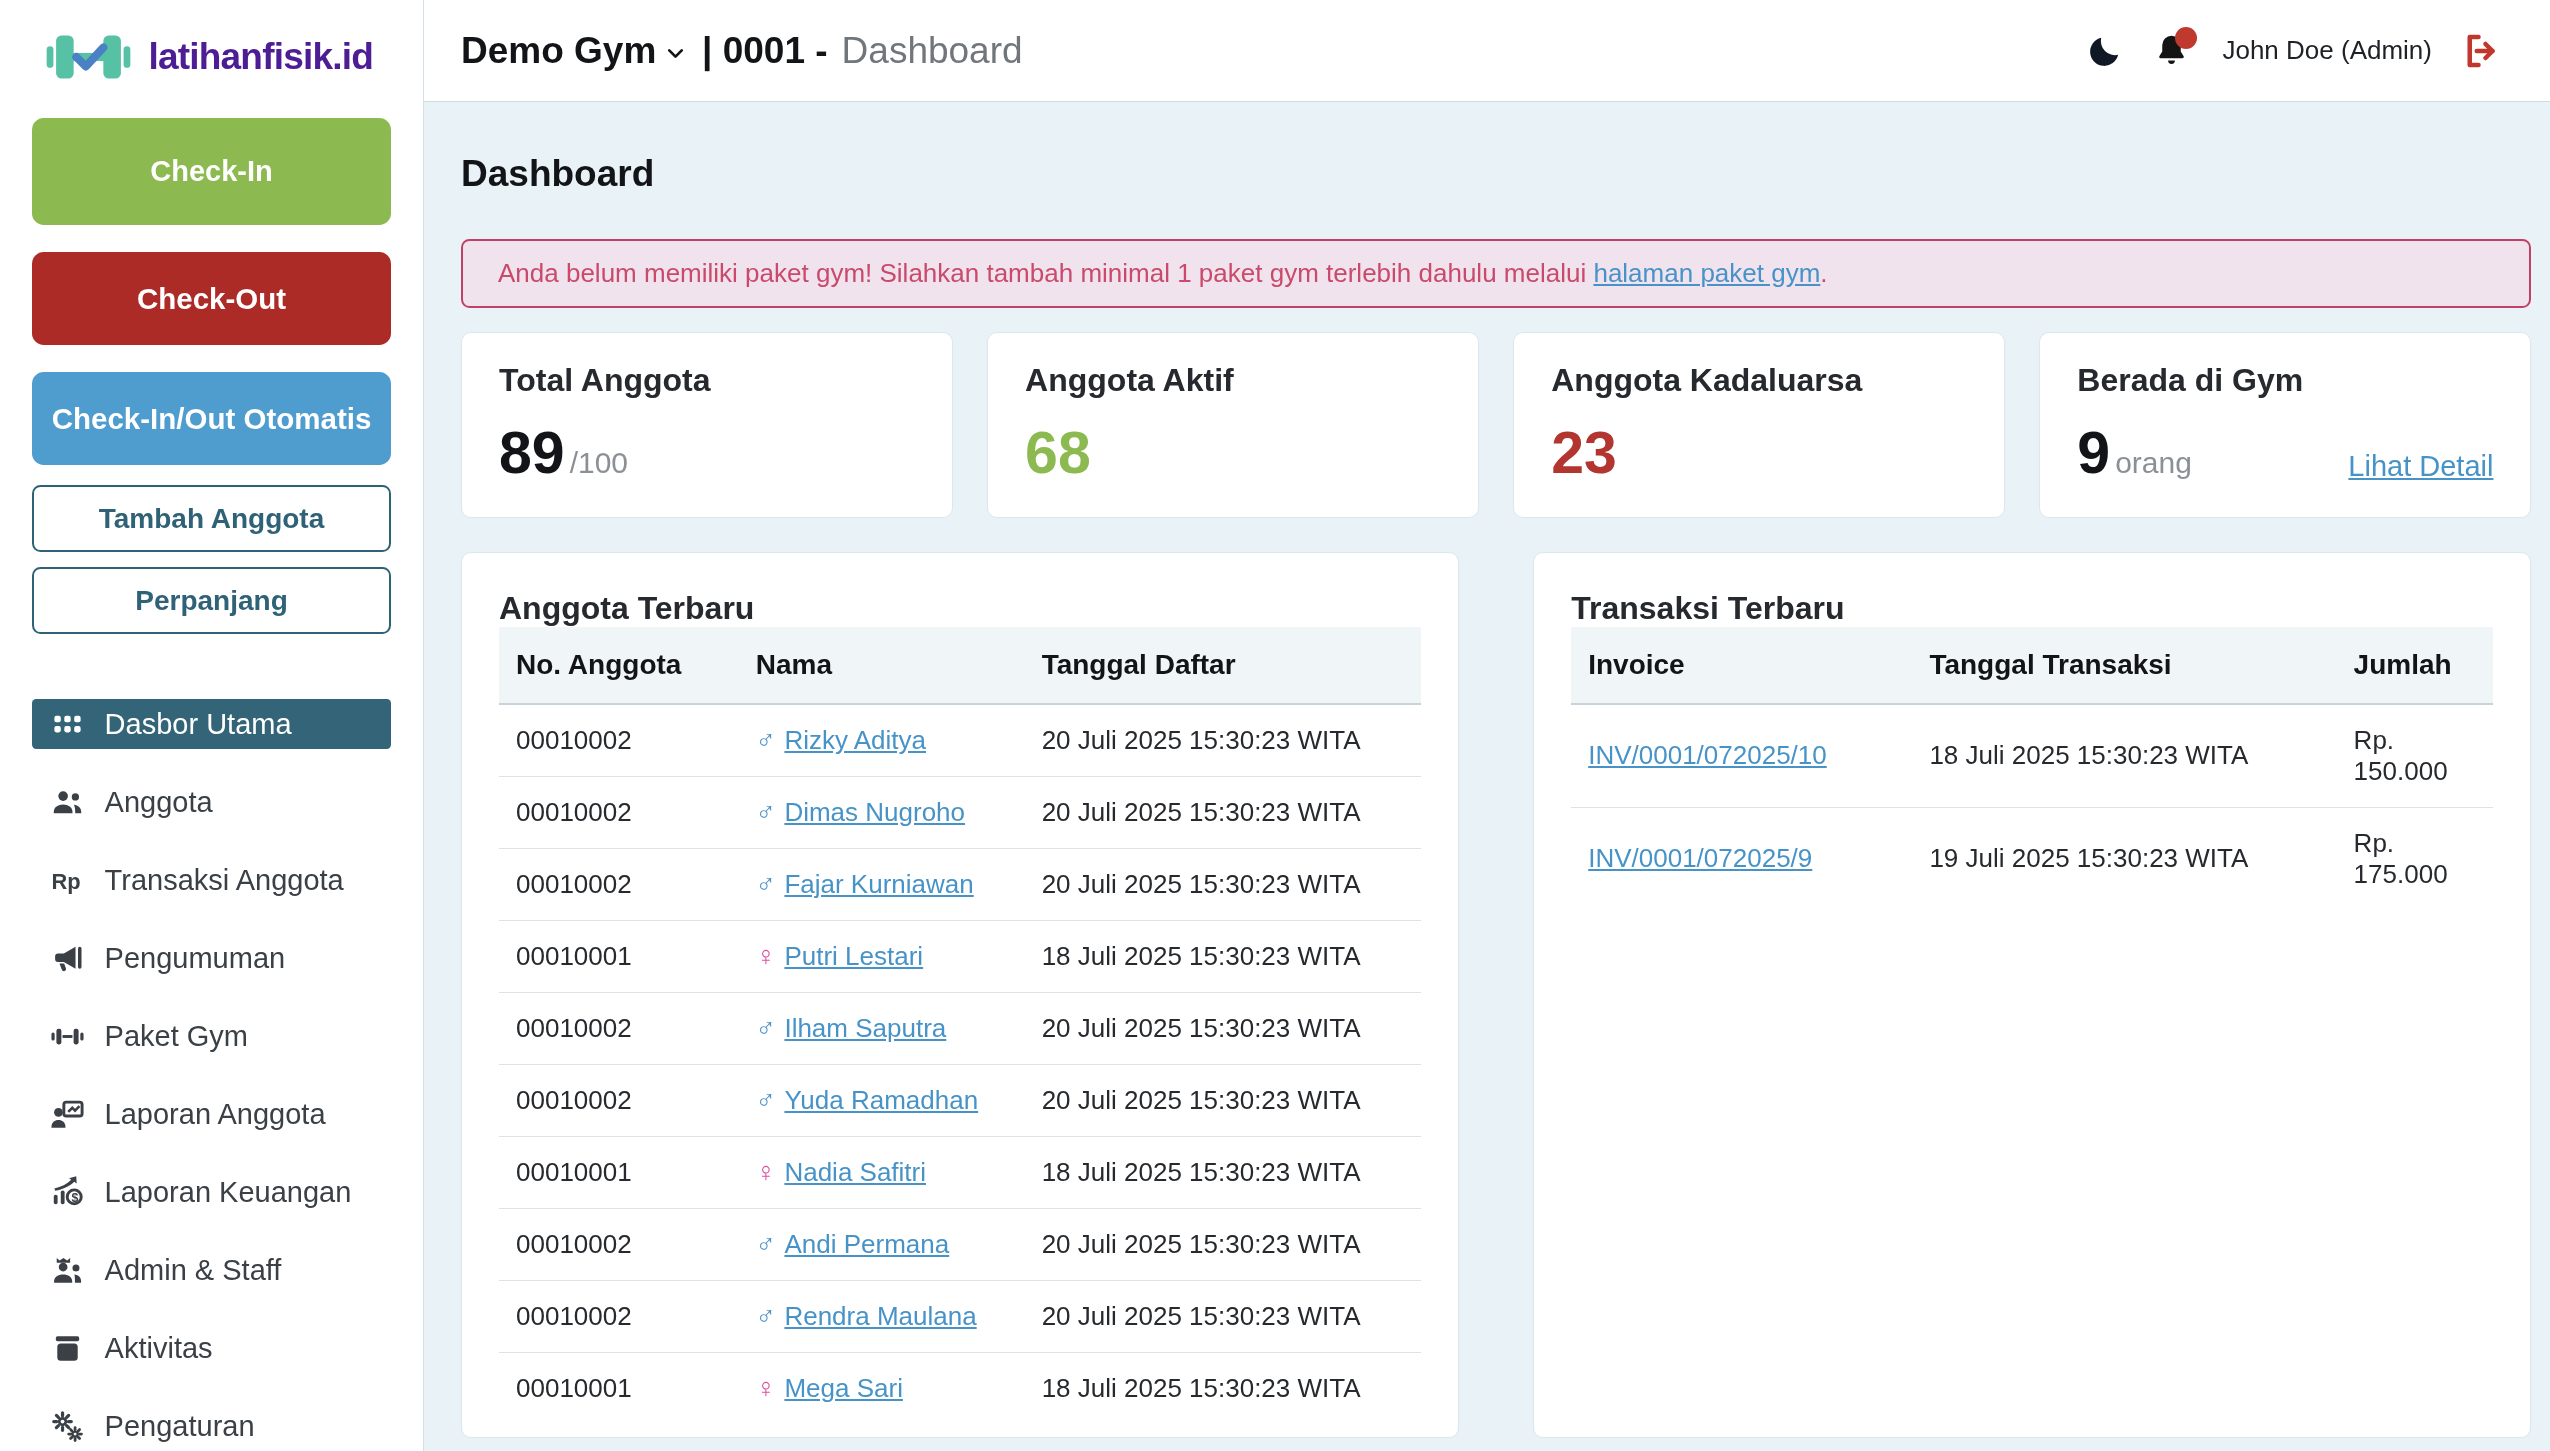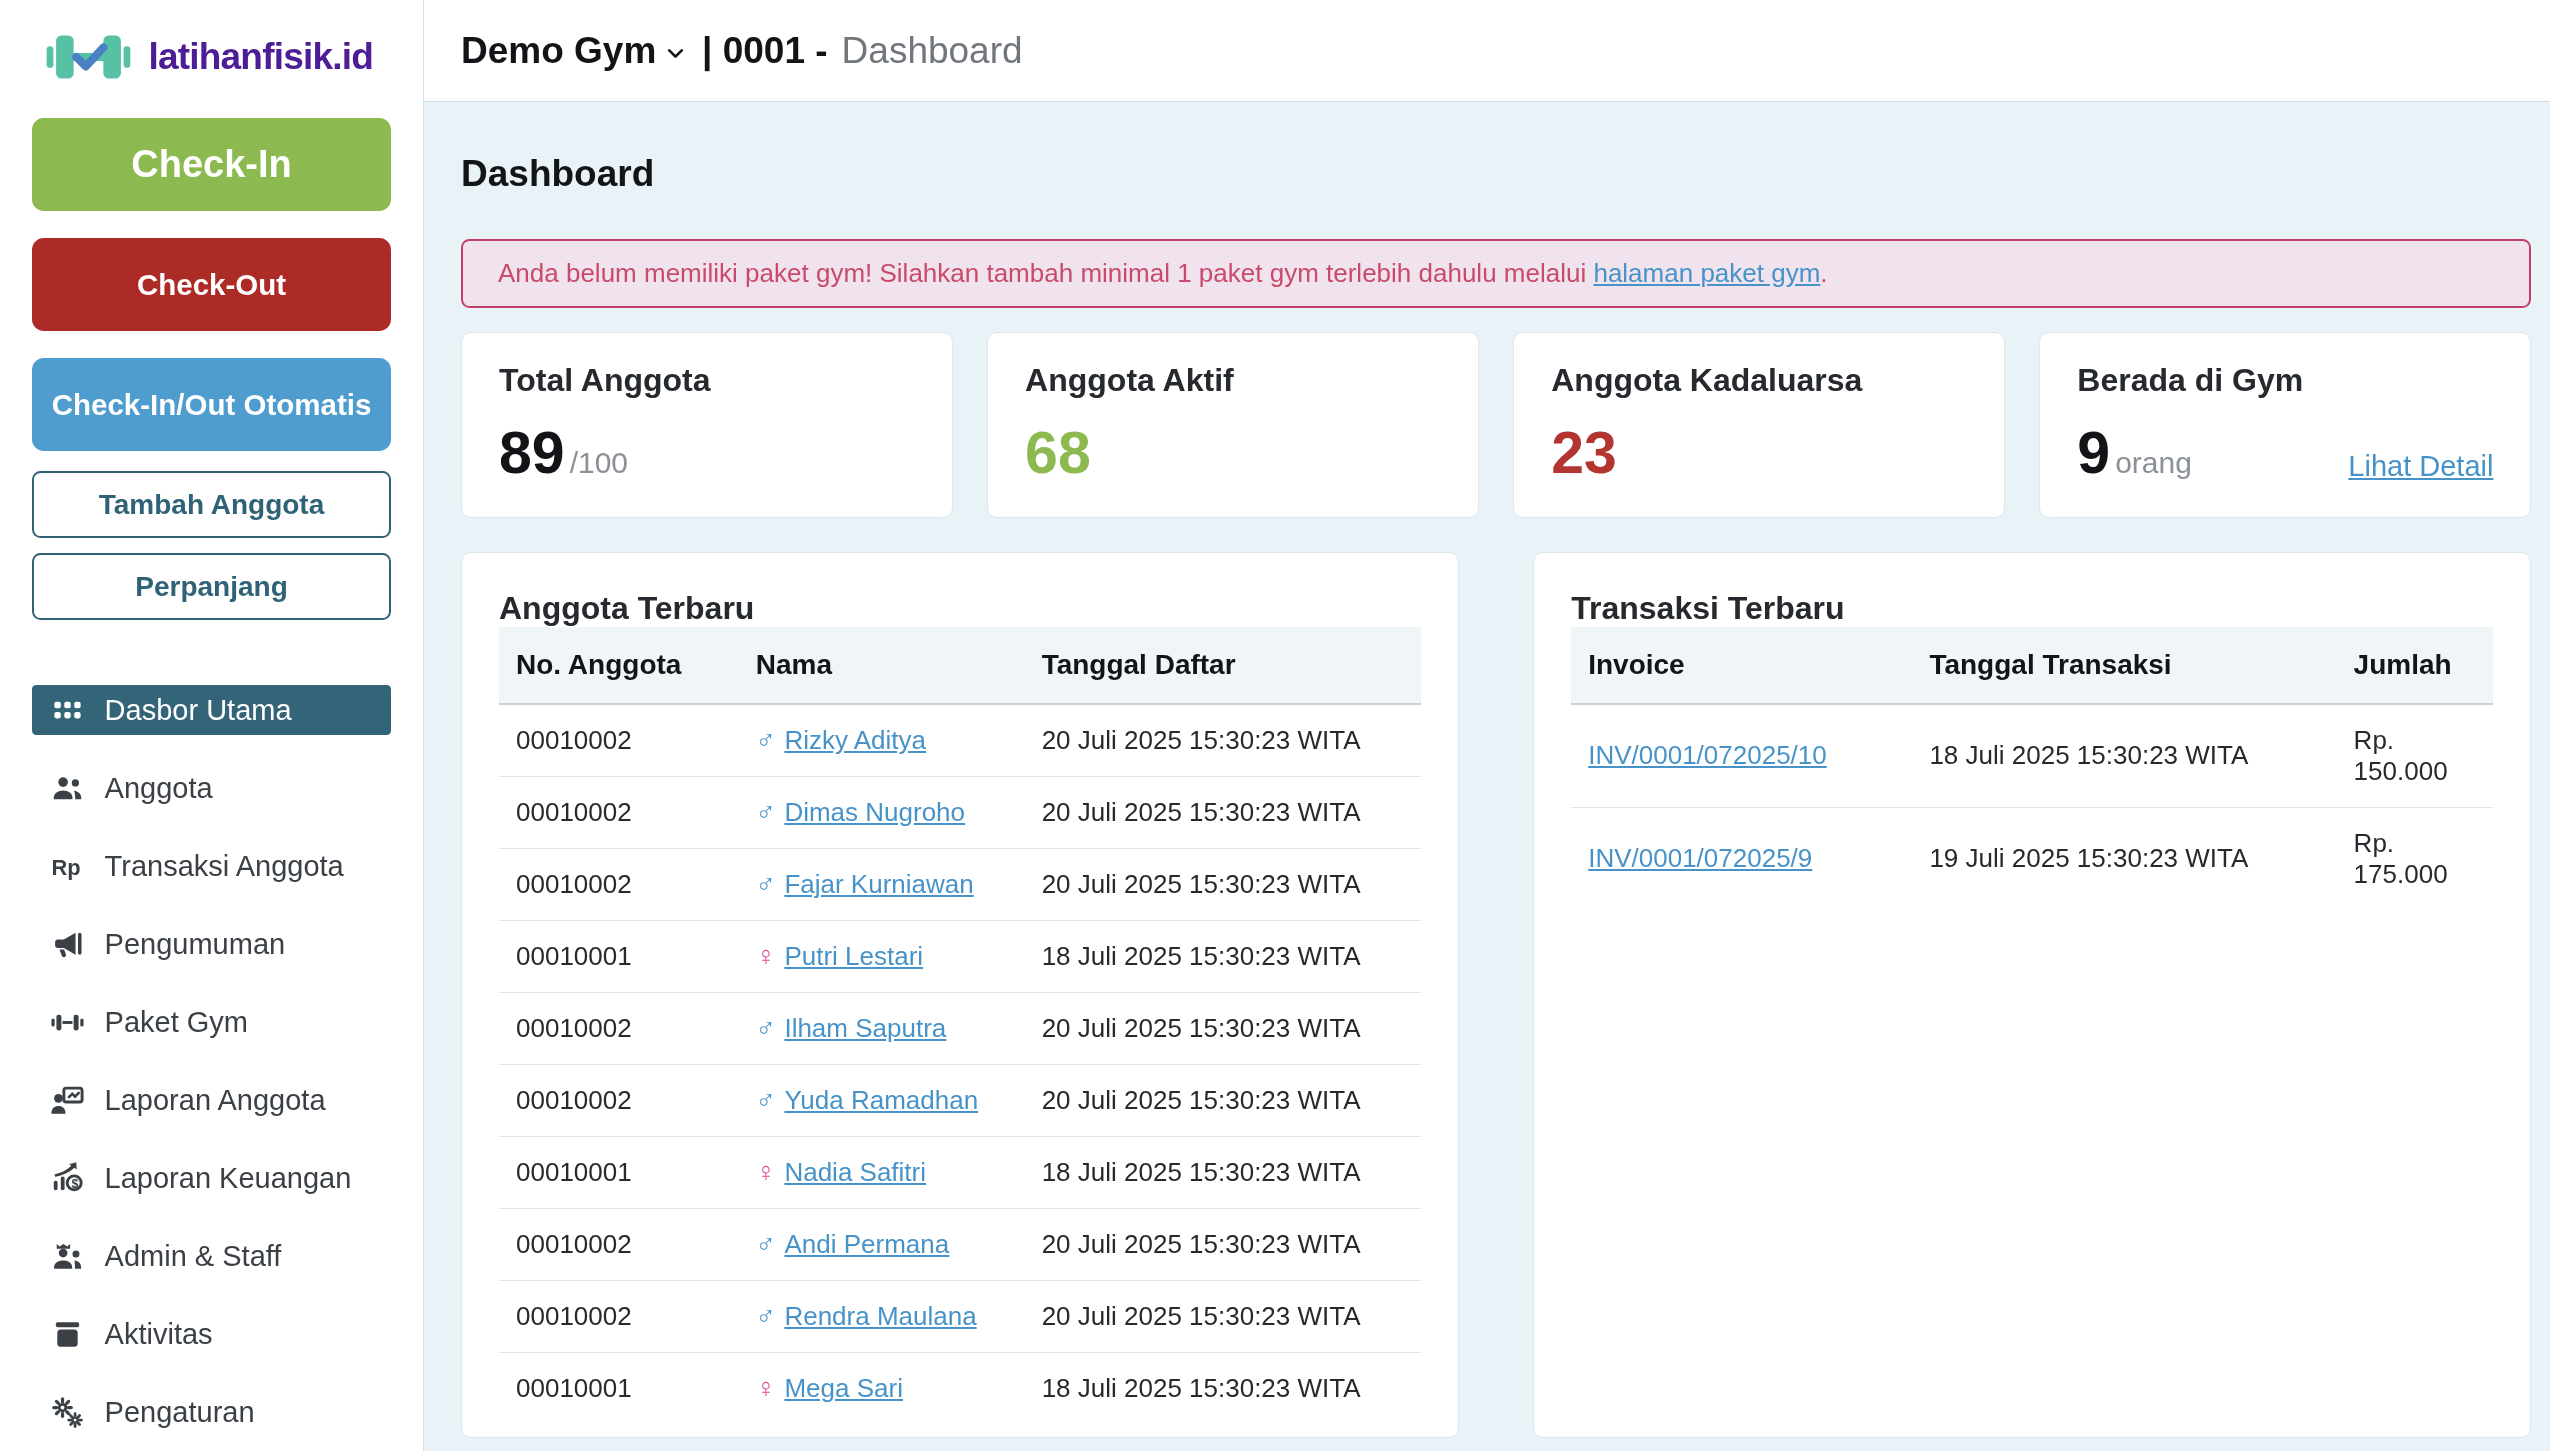--- a/index.html
+++ b/index.html
@@ -19,21 +19,21 @@
   }
   .logo { display:flex; align-items:center; gap:13.5px; padding:6.7px 0 34px 10px; }
   .logo svg { width:93px; height:54px; }
   .logo .brand-text { font-size:37px; font-weight:bold; color:#4c1d95; letter-spacing:-0.8px; }
 
   .actions { display:flex; flex-direction:column; }
   .action-btn {
     width:100%; border:none; cursor:pointer; font-family:inherit;
     font-weight:bold; border-radius:11.8px; color:#fff;
   }
-  .action-btn.green { background:var(--green-button); height:93px; font-size:38px; margin-bottom:27px; }
+  .action-btn.green { background:var(--green-button); height:107px; font-size:29px; margin-bottom:27px; }
   .action-btn.red   { background:var(--red-button);   height:93px; font-size:29.5px; margin-bottom:27px; }
   .action-btn.blue  { background:var(--blue-button);  height:93px; font-size:29.5px; margin-bottom:20px; }
   .action-btn.outline {
     background:#fff; height:67px; font-size:28px; margin-bottom:15px;
     color:var(--teal-dark); border:2.1px solid var(--teal-dark); border-radius:8.4px;
   }
 
   .menu { margin-top:22px; display:flex; flex-direction:column; }
   .menu-item {
     display:flex; align-items:center; gap:18.6px; height:50px;
@@ -282,20 +282,42 @@
     <header class="topbar">
       <div class="title-group">
         <span class="gym-name">
           <span>Demo Gym</span>
           <svg viewBox="0 0 24 24" fill="none" stroke="#121417" stroke-width="2.6" stroke-linecap="round" stroke-linejoin="round">
               <path d="M6 9l6 6 6-6"></path>
             </svg>
         </span>
         <span class="gym-code">| 0001 -</span>
         <span class="page-title">Dashboard</span>
+      </div>
+      <div class="user-group">
+        <button class="icon-btn">
+          <svg viewBox="0 0 24 24">
+              <path d="M20.2 14.8A9.2 9.2 0 0 1 9.2 3.8 9.2 9.2 0 1 0 20.2 14.8z" fill="#101826"></path>
+            </svg>
+        </button>
+        <button class="icon-btn">
+          <svg viewBox="0 0 24 24" fill="#141414">
+            <path d="M12 2.5a6 6 0 0 0-6 6v4.2l-1.8 2.8c-.5.7 0 1.5.8 1.5h14c.8 0 1.3-.8.8-1.5L18 12.7V8.5a6 6 0 0 0-6-6z"></path>
+            <path d="M9.8 18.5a2.2 2.2 0 0 0 4.4 0z"></path>
+          </svg>
+          <span class="bell-dot"></span>
+        </button>
+        <span class="user-name">John Doe (Admin)</span>
+        <button class="icon-btn logout-btn">
+          <svg viewBox="0 0 24 24" fill="none" stroke="#C0372E" stroke-width="2.6" stroke-linecap="round" stroke-linejoin="round">
+            <path d="M10 4H5v16h5"></path>
+              <path d="M14 8l4 4-4 4"></path>
+              <path d="M18 12H9"></path>
+          </svg>
+        </button>
       </div>
     </header>
 
     <main class="content">
       <h2>Dashboard</h2>
 
       <div class="alert">
         <span><span>Anda belum memiliki paket gym! Silahkan tambah minimal 1 paket gym terlebih dahulu melalui </span><a>halaman paket gym</a><span>.</span></span>
       </div>
 

